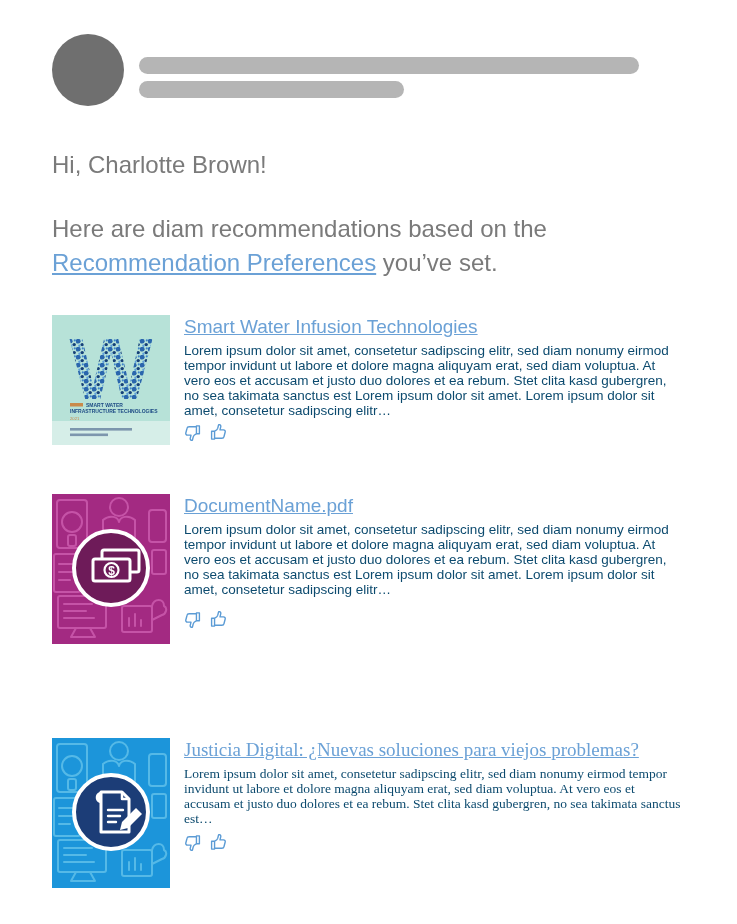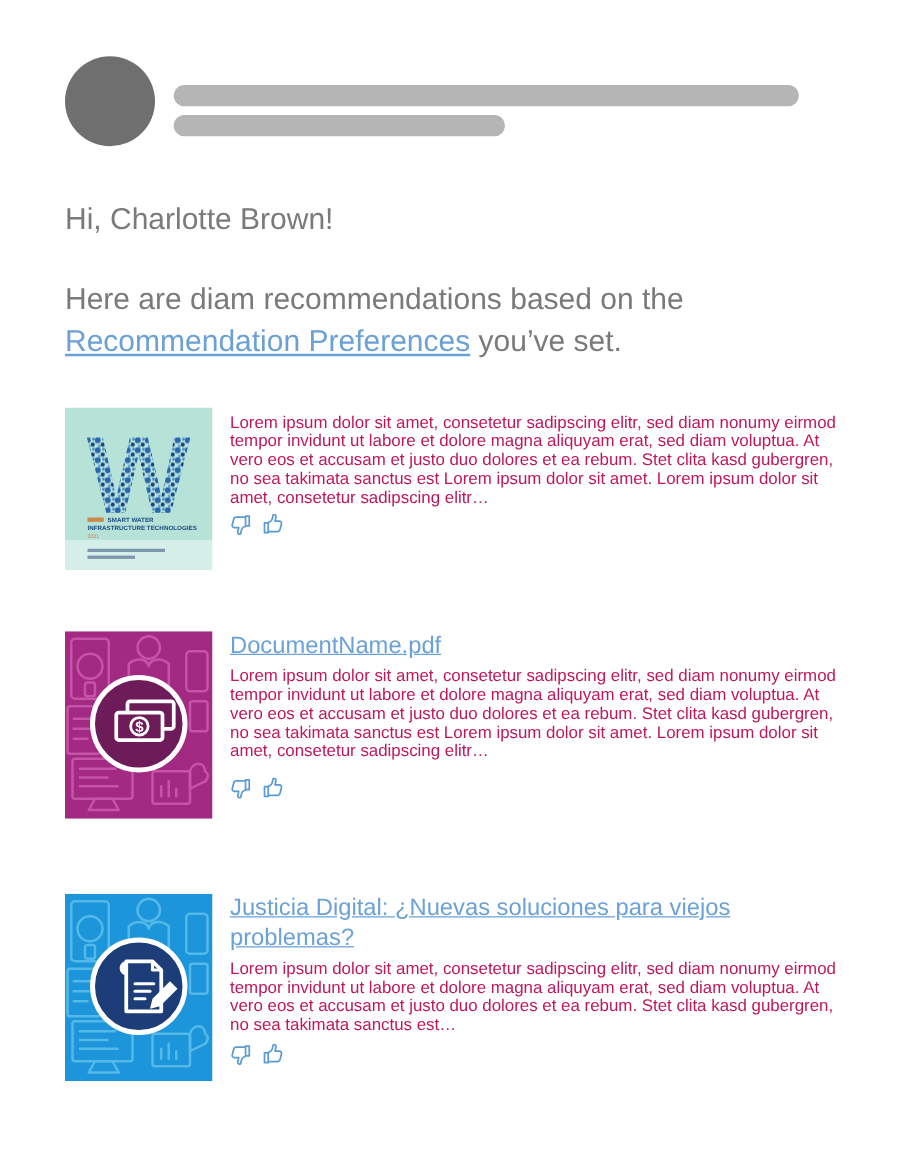--- a/index.html
+++ b/index.html
@@ -1,47 +1,47 @@
 <!DOCTYPE html>
 <html><head>
 <meta charset="utf-8">
 <style>
   * { margin:0; padding:0; box-sizing:border-box; }
   html,body { background:#ffffff; }
   body {
     width:737px; height:924px; overflow:hidden;
     font-family:"Liberation Sans", sans-serif;
   }
-  .page { padding:45px 52px 0 52px; }
+  .page { padding:34px 52px 0 52px; }
 
   
   .header { display:flex; align-items:flex-start; }
   .avatar { width:72px; height:72px; border-radius:50%; background:#6f6f6f; }
   .bars { margin-left:15px; padding-top:23px; display:flex; flex-direction:column; gap:7px; }
   .bar { height:17px; border-radius:8.5px; background:#b5b5b5; }
   .bar-long { width:500px; }
   .bar-short { width:265px; }
 
   .greeting { margin-top:45px; font-size:24px; line-height:28px; color:#7a7a7a; }
   .intro { margin-top:33px; font-size:24px; line-height:34px; color:#7a7a7a; }
   .link { color:#6ba1d6; text-decoration:underline; cursor:pointer;text-align:center; }
 
   
   .card { display:flex; }
   .card-1 { margin-top:35px; }
   .card-2 { margin-top:49px; }
-  .card-3 { margin-top:60px; }
+  .card-3 { margin-top:94px;font-family:Liberation Serif, serif; }
   .thumb { width:118px; flex:0 0 118px; margin-right:14px; cursor:pointer; }
   .thumb svg { display:block; }
   .content { flex:1; min-width:0; }
   .title {
     display:inline; font-size:19px; line-height:24px;
     color:#6ba1d6; text-decoration:underline; cursor:pointer;
   }
-  .desc { margin-top:4px; font-size:13.5px; line-height:15px; color:#be185d; max-width:497px; }
+  .desc { margin-top:4px; font-size:13.5px; line-height:15px; color:#0c4a6e; max-width:497px; }
   .reactions { display:flex; align-items:center; gap:9px; margin-top:6px; }
   .card-2 .reactions { margin-top:14px; }
   .card-3 .reactions { margin-top:8px; }
   .react { display:inline-flex; cursor:pointer; }
   .react svg { width:17px; height:17px; }
 </style>
 </head>
 <body>
 
 <div class="page">
@@ -74,20 +74,21 @@
         <text x="59" y="84" text-anchor="middle" font-family="Liberation Sans, sans-serif" font-weight="bold" font-size="88" fill="url(#wdots)">W</text>
         <rect x="18" y="88" width="13" height="3.5" fill="#c98a4b"></rect>
         <text x="34" y="91.5" font-size="5" font-weight="bold" fill="#1c4a84" font-family="Liberation Sans, sans-serif">SMART WATER</text>
         <text x="18" y="98" font-size="5" font-weight="bold" fill="#1c4a84" font-family="Liberation Sans, sans-serif">INFRASTRUCTURE TECHNOLOGIES</text>
         <text x="18" y="104.5" font-size="4.2" fill="#c98a4b" font-family="Liberation Sans, sans-serif">2021</text>
         <rect x="18" y="113" width="62" height="2.6" fill="#7d96ad"></rect>
         <rect x="18" y="118.5" width="38" height="2.6" fill="#7d96ad"></rect>
       </svg>
     </div>
     <div class="content">
+      <a href="#" class="title">Smart Water Infusion Technologies</a>
       <p class="desc">Lorem ipsum dolor sit amet, consetetur sadipscing elitr, sed diam nonumy eirmod tempor invidunt ut labore et dolore magna aliquyam erat, sed diam voluptua. At vero eos et accusam et justo duo dolores et ea rebum. Stet clita kasd gubergren, no sea takimata sanctus est Lorem ipsum dolor sit amet. Lorem ipsum dolor sit amet, consetetur sadipscing elitr…</p>
       <div class="reactions">
         <span class="react">
           <svg viewBox="0 0 16 16">
             <g transform="rotate(180 8 8)">
               <path d="M1.5 6.8h2.8v7.4H1.5Z M4.3 13.4h6.9c1 0 1.8-.65 2-1.6l1.1-4.3c.25-1-.5-1.95-1.55-1.95H9.4l.75-3.1c.22-.95-.5-1.85-1.47-1.85-.33 0-.62.22-.7.54L7.3 3.9c-.3 1.05-1.04 1.9-2.02 2.35l-.98.45Z" fill="none" stroke="#5b9bd5" stroke-width="1.3" stroke-linejoin="round"></path>
             </g>
           </svg>
         </span>
         <span class="react">

